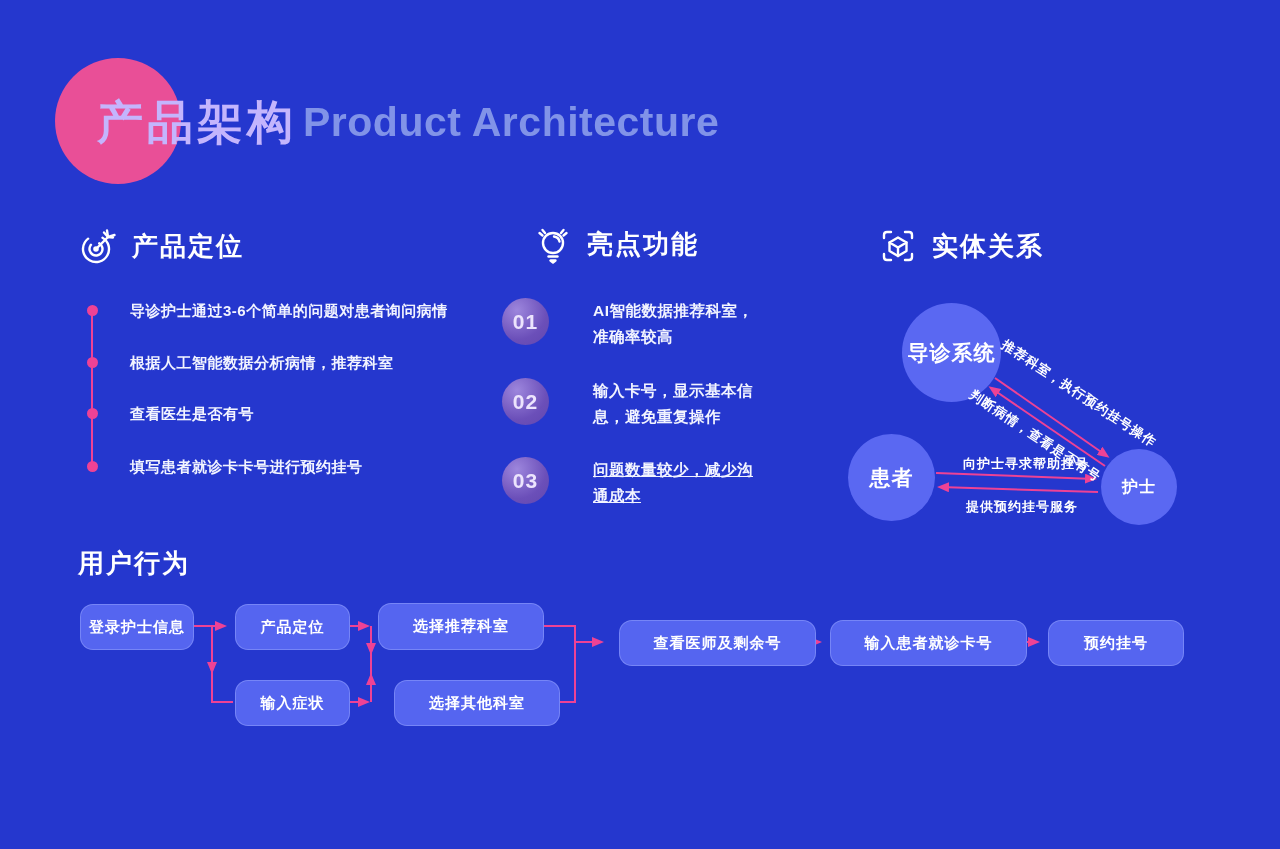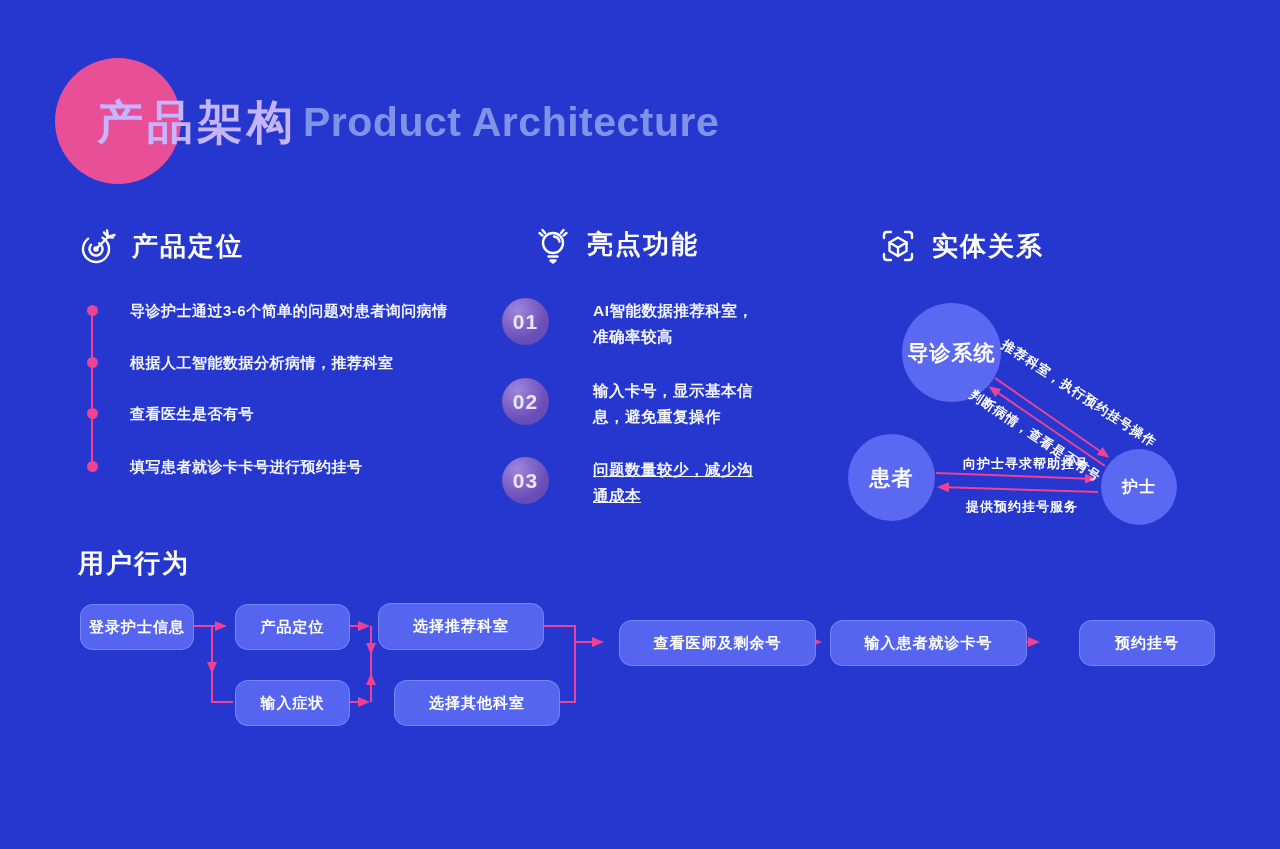--- a/index.html
+++ b/index.html
@@ -156,15 +156,15 @@
   <div class="abs sec-head" style="left:78px;top:546px;">
     <h2>用户行为</h2>
   </div>
   <div class="abs flow-box" style="left:80px;top:604px;width:112px;height:44px;">登录护士信息</div>
   <div class="abs flow-box" style="left:235px;top:604px;width:113px;height:44px;">产品定位</div>
   <div class="abs flow-box" style="left:378px;top:603px;width:164px;height:45px;">选择推荐科室</div>
   <div class="abs flow-box" style="left:235px;top:680px;width:113px;height:44px;">输入症状</div>
   <div class="abs flow-box" style="left:394px;top:680px;width:164px;height:44px;">选择其他科室</div>
   <div class="abs flow-box" style="left:612px;top:620px;width:195px;height:44px;margin-left:7px;">查看医师及剩余号</div>
   <div class="abs flow-box" style="left:830px;top:620px;width:195px;height:44px;">输入患者就诊卡号</div>
-  <div class="abs flow-box" style="left:1048px;top:620px;width:134px;height:44px;margin-left:31px;">预约挂号</div>
+  <div class="abs flow-box" style="left:1048px;top:620px;width:134px;height:44px;">预约挂号</div>
 
 </div>
 
 </body></html>

